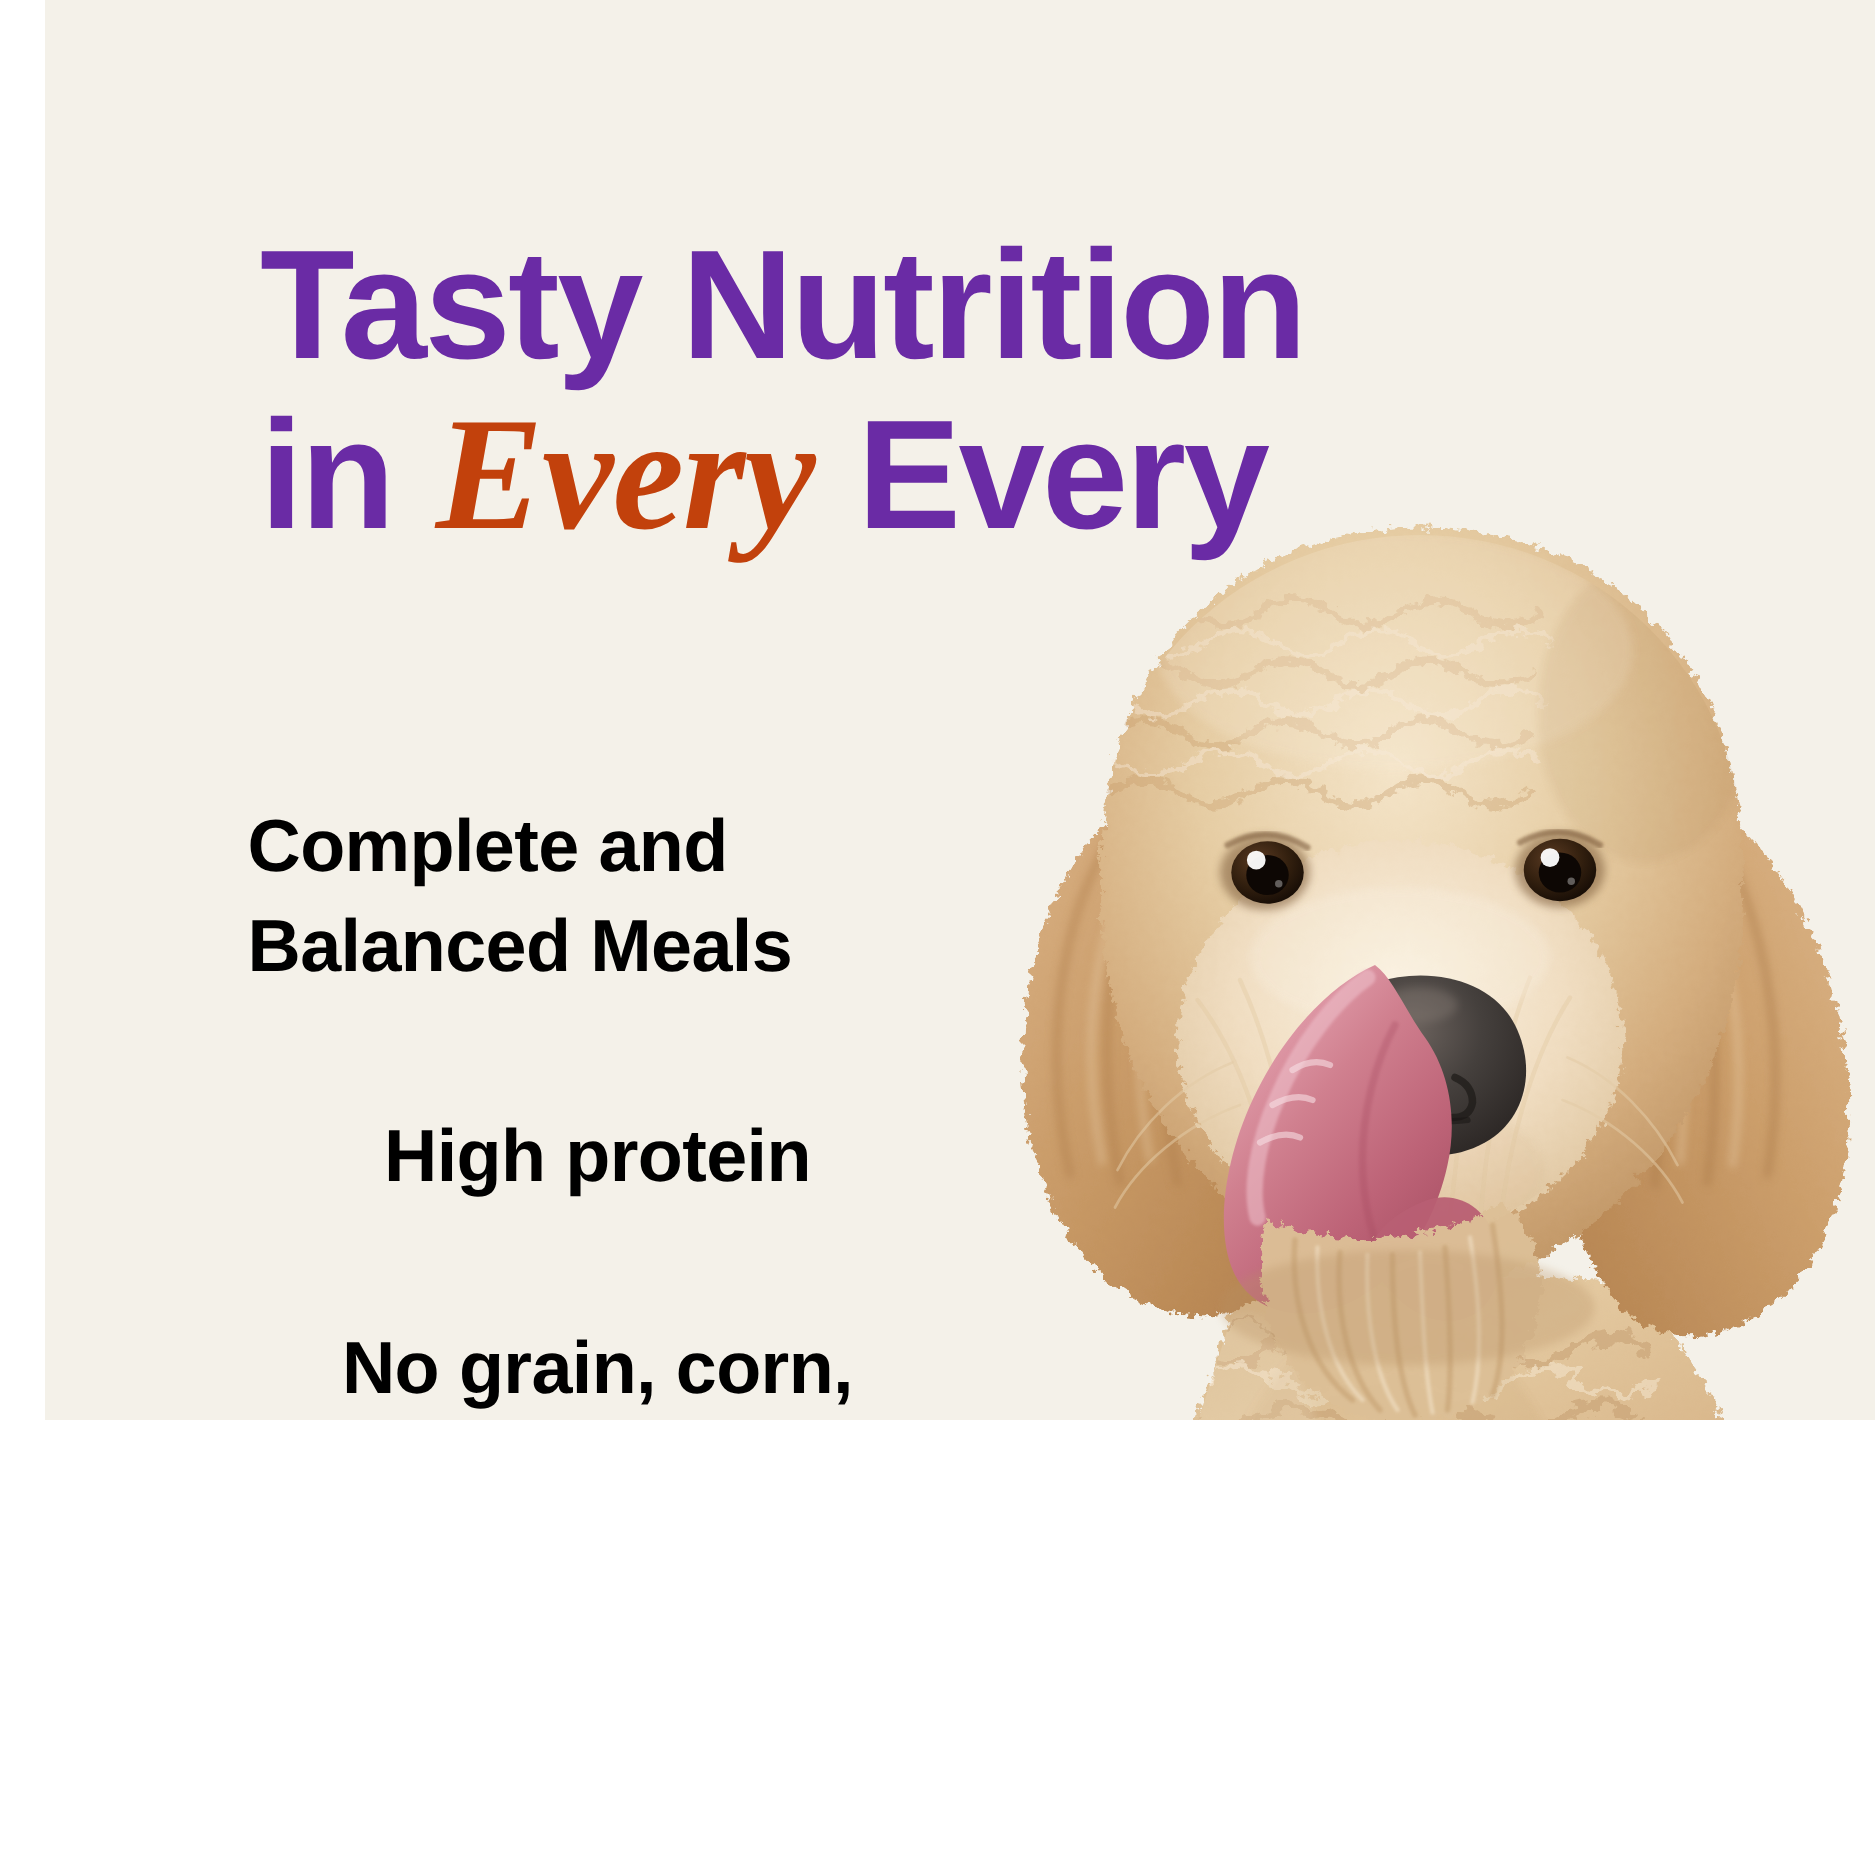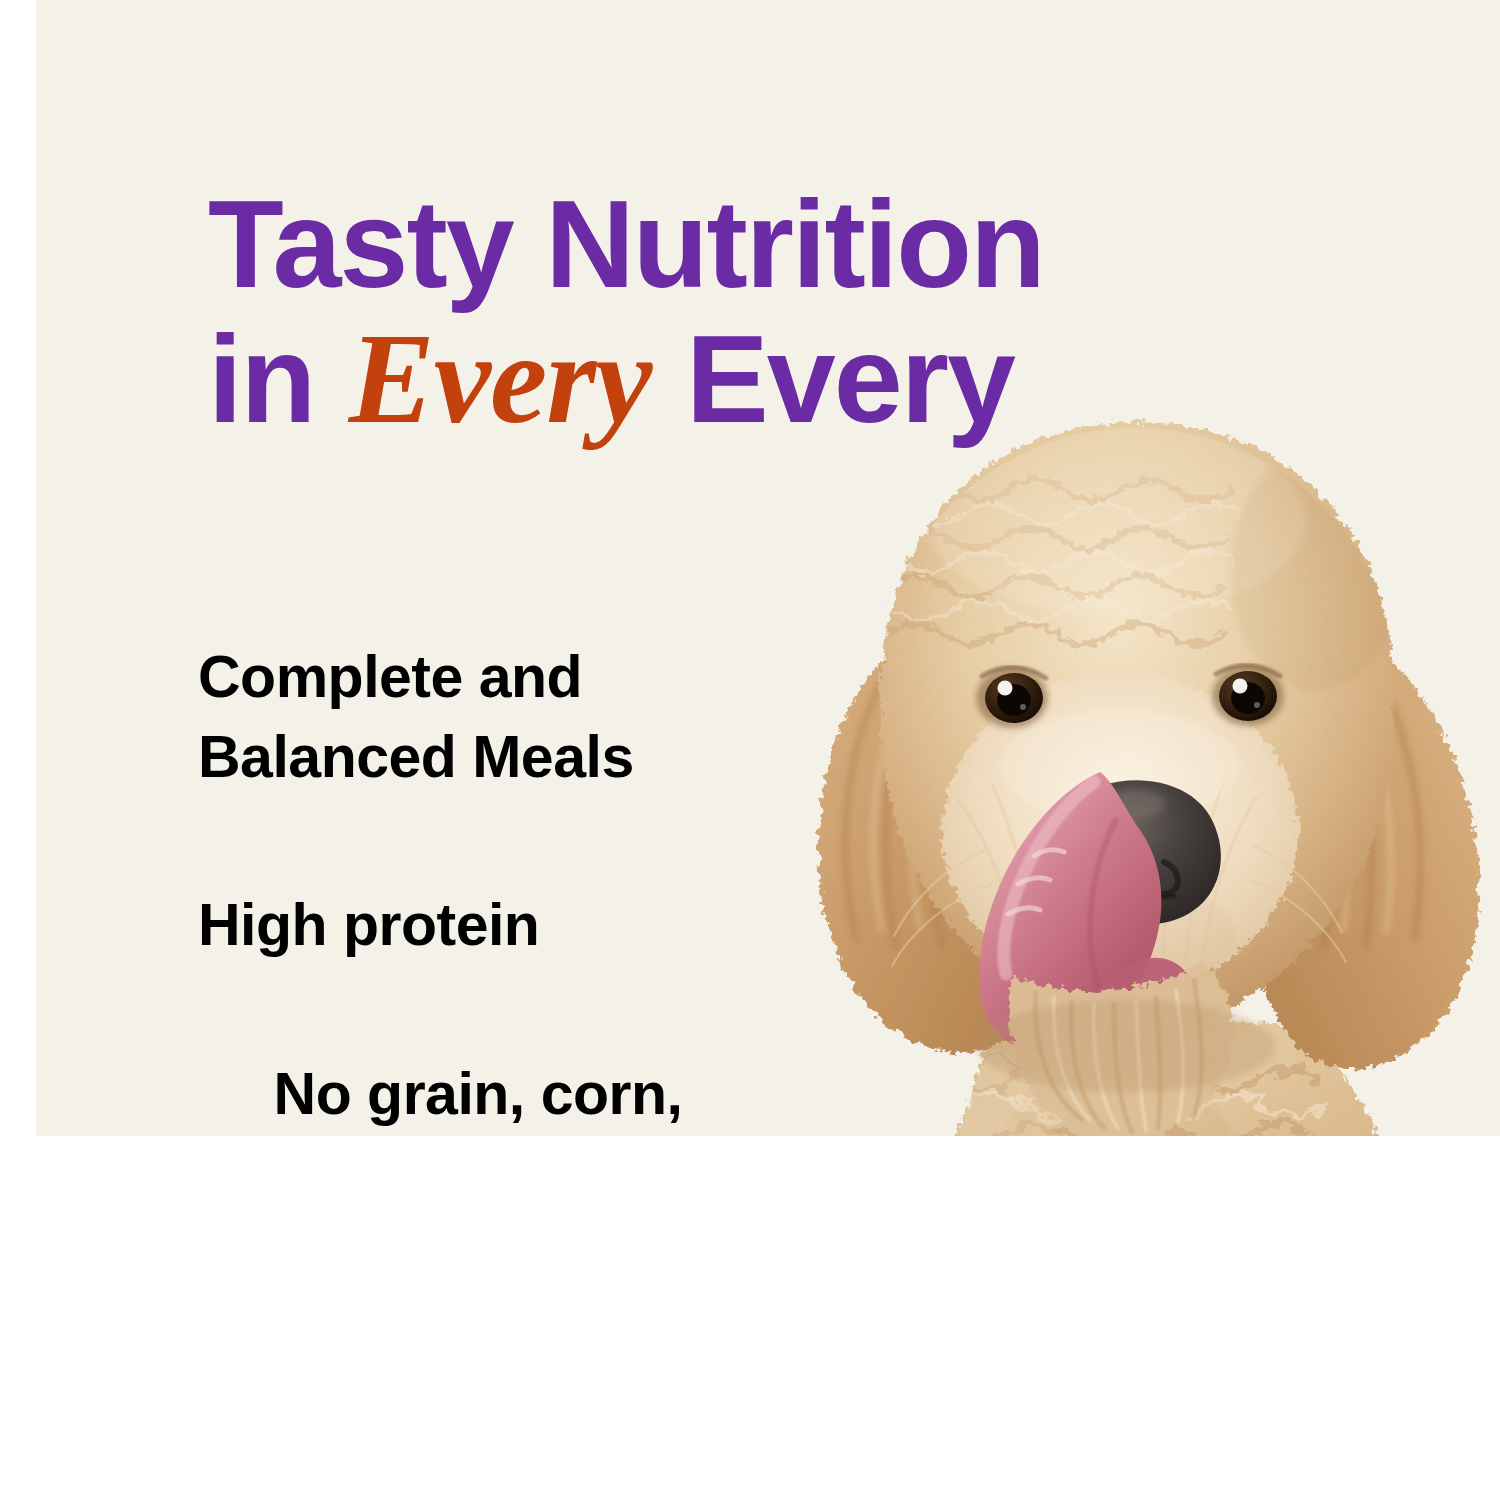--- a/index.html
+++ b/index.html
@@ -54,21 +54,21 @@
   .bullet {
     color: #000000;
     font-family: "Liberation Sans", sans-serif;
     font-weight: bold;
     font-size: 59px;
     line-height: 1.36;
     letter-spacing: -0.5px;
     white-space: pre-line;
   }
   .bullet-1 { margin-bottom: 88px; }
-  .bullet-2 { margin-bottom: 88px; }
+  .bullet-2 { margin-bottom: 88px; text-align: center; }
   .bullet-3 { margin-bottom: 0; text-align: center; }
 
   
   #dog-photo {
     position: absolute;
     left: 660px;
     top: 380px;
     width: 860px;
     height: 1130px;
     z-index: 3;

